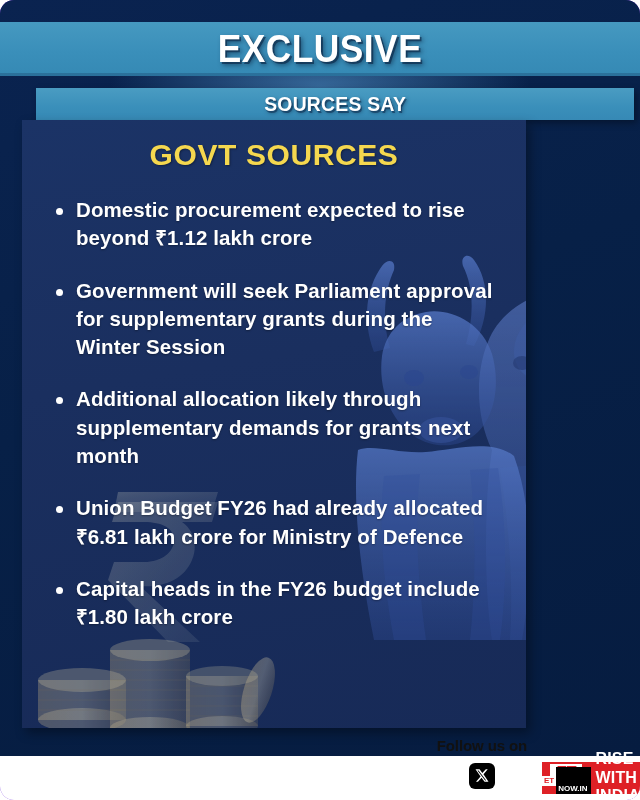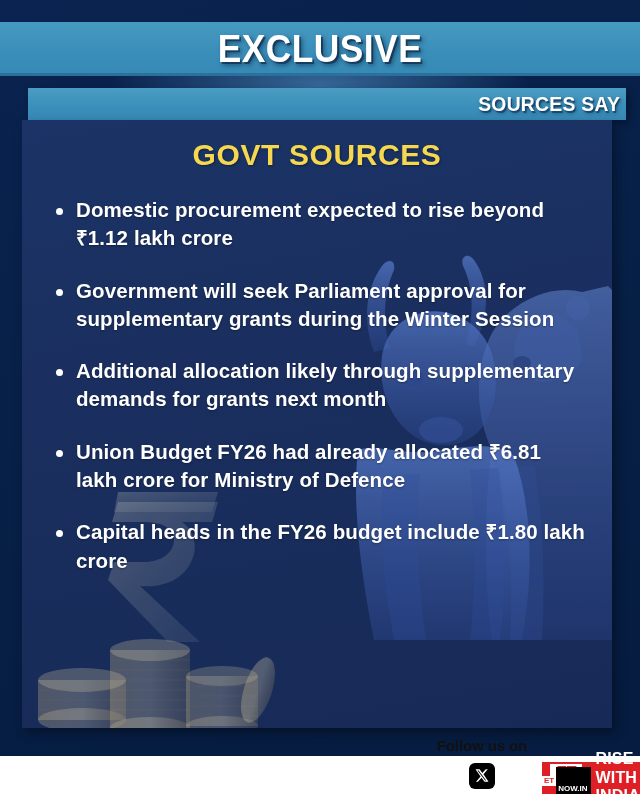--- a/index.html
+++ b/index.html
@@ -14,20 +14,21 @@
     font-family: "Liberation Sans", sans-serif;
     -webkit-font-smoothing: antialiased;
   }
 
   .card {
     position: relative;
     width: 640px;
     height: 800px;
     background: #6d28d9;
     overflow: hidden;
+    border-radius: 14px;
   }
 
   
   .canvas {
     position: absolute;
     left: 0; top: 0;
     width: 640px; height: 756px;
     background:
       radial-gradient(ellipse 300px 90px at 50% 86px, rgba(90,160,215,.55) 0%, rgba(30,70,130,0) 70%),
       linear-gradient(160deg, #0a2350 0%, #072047 45%, #061c40 100%);
@@ -57,42 +58,42 @@
     transform: scaleX(.93);
     text-shadow:
       2px 2px 0 rgba(8,30,60,.55),
       3px 3px 6px rgba(5,20,45,.55);
     font-family: "Liberation Sans", sans-serif;
   }
 
   
   .sources-band {
     position: absolute;
-    left: 28px; top: 88px;
+    left: 36px; top: 88px;
     width: 598px; height: 32px;
     background: linear-gradient(180deg, #4a9cc2 0%, #3a8fba 60%, #3689b5 100%);
     display: flex;
     align-items: center;
-    justify-content: flex-end;
+    justify-content: center;
     box-shadow: 3px 3px 7px rgba(0,0,0,.35);
   }
   .sources-text {
     font-size: 21px;
     font-weight: 700;
     letter-spacing: .3px;
     color: #ffffff;
     transform: scaleX(.92);
     text-shadow: 1.5px 1.5px 0 rgba(10,35,70,.5), 2px 2px 4px rgba(5,20,45,.5);
   }
 
   
   .panel {
     position: absolute;
     left: 22px; top: 120px;
-    width: 590px; height: 608px;
+    width: 504px; height: 608px;
     background: linear-gradient(170deg, #1b3366 0%, #1a2f5f 40%, #172a57 100%);
     box-shadow: 4px 5px 10px rgba(0,0,0,.35);
     overflow: hidden;
   }
 
   
   .art {
     position: absolute;
     inset: 0;
     pointer-events: none;

